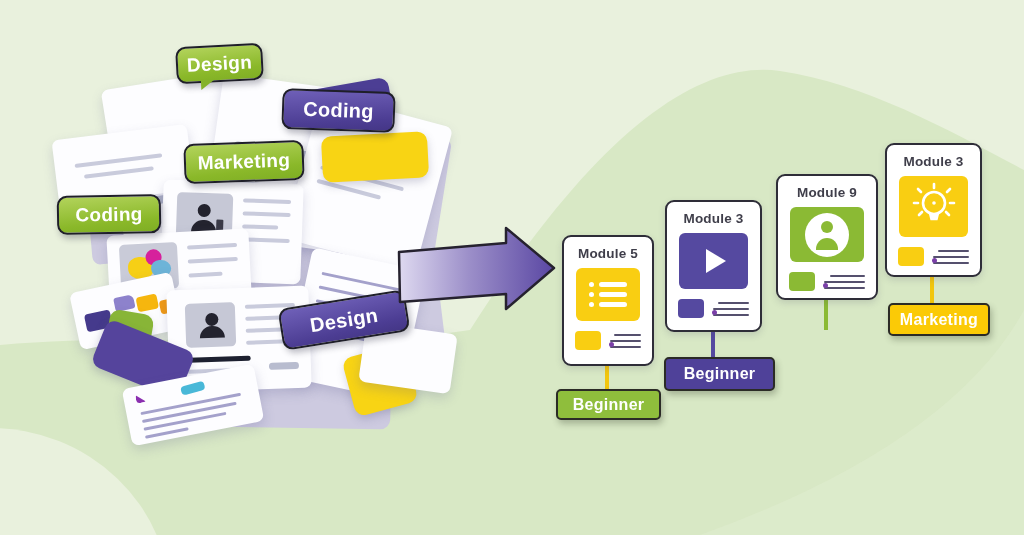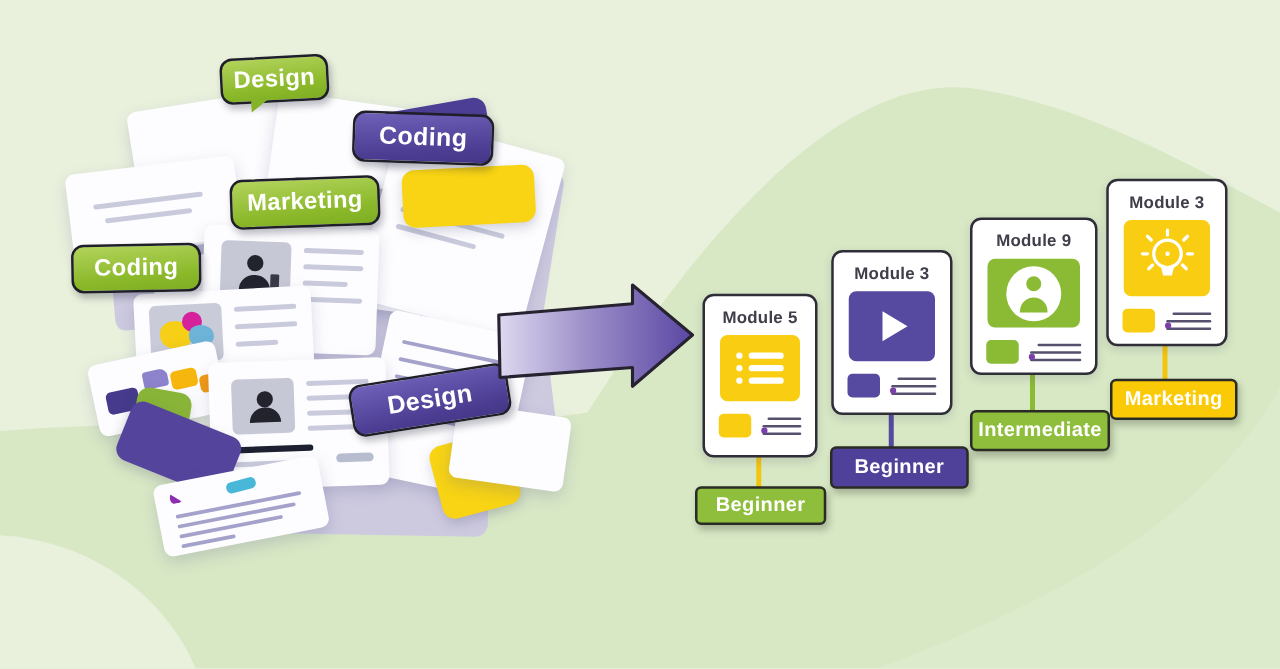--- a/index.html
+++ b/index.html
@@ -264,23 +264,20 @@
     <div class="mfooter">
       <span class="mchip green-bg"></span>
       <span class="mlines">
         <span class="mdot"></span>
         <span class="mline short"></span>
           <span class="mline"></span>
           <span class="mline"></span>
       </span>
     </div>
   </div>
-  <div class="lvl green" style="left:776px;top:328px;width:112px;height:33px;">
-    <span>Intermediate</span>
-  </div>
 
   <div class="connector" style="left:930px;top:274px;height:31px;background:#f2c60e;"></div>
   <div class="mcard" style="left:885px;top:143px;width:97px;height:134px;">
     <div class="mtitle">Module 3</div>
     <div class="mblock yellow-bg" style="height:61px;">
       <svg width="52" height="52" viewBox="0 0 52 52">
         <g stroke="#fff" stroke-width="2.6" fill="none" stroke-linecap="round">
           <circle cx="26" cy="22" r="11"></circle>
           <path d="M22,32 L23.5,38 H28.5 L30,32" fill="#fff"></path>
           <line x1="26" y1="3" x2="26" y2="7"></line>

